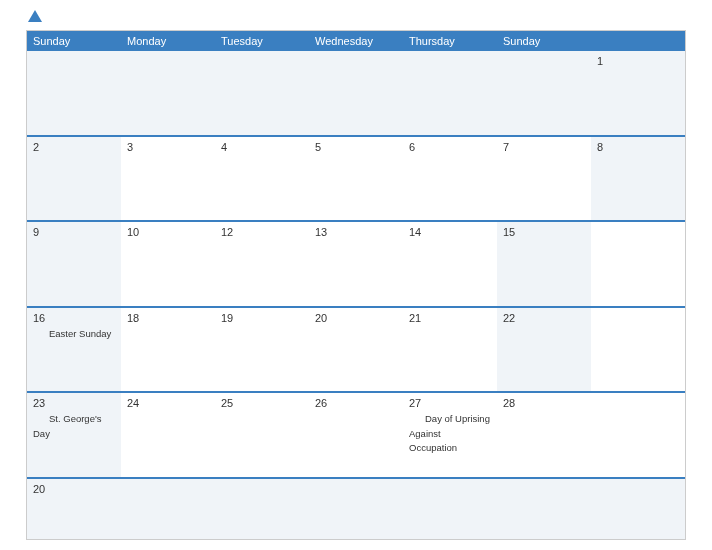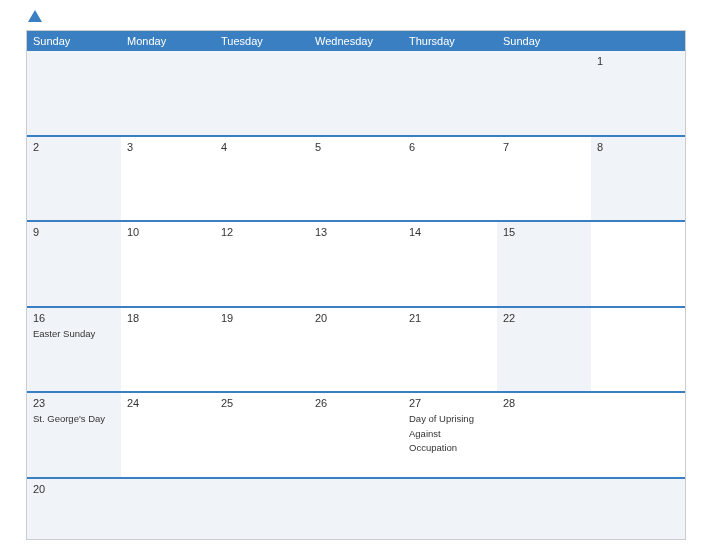--- a/index.html
+++ b/index.html
@@ -114,20 +114,21 @@
     .day-num {
       font-size: 11px;
       color: #333;
       display: block;
       margin-bottom: 2px;
     }
     .event-text {
       font-size: 9.5px;
       color: #333;
       line-height: 1.3;
+      margin-left: 16px;
     }
     .empty-cell {
       background: #f0f4f8;
     }
     .last-row {
       flex: 0.7;
     }
   </style>
 </head>
 <body>

